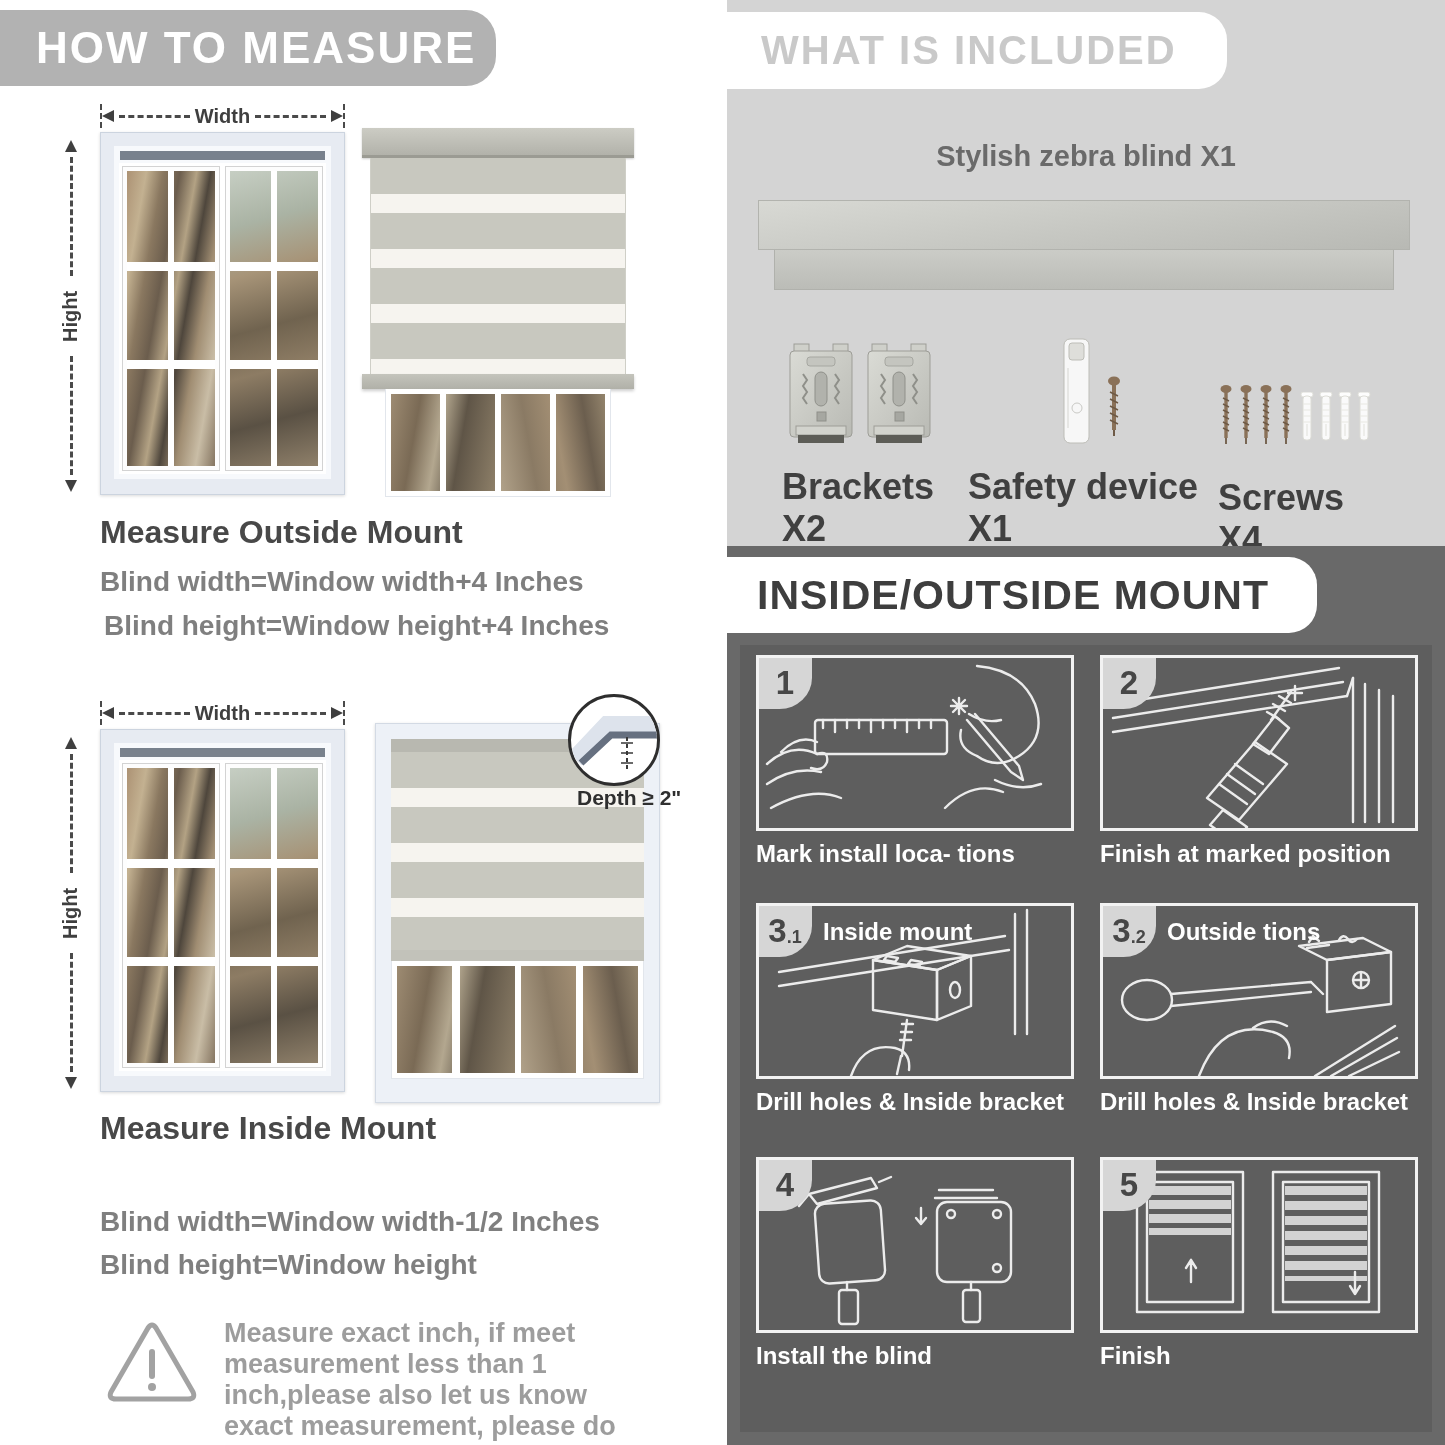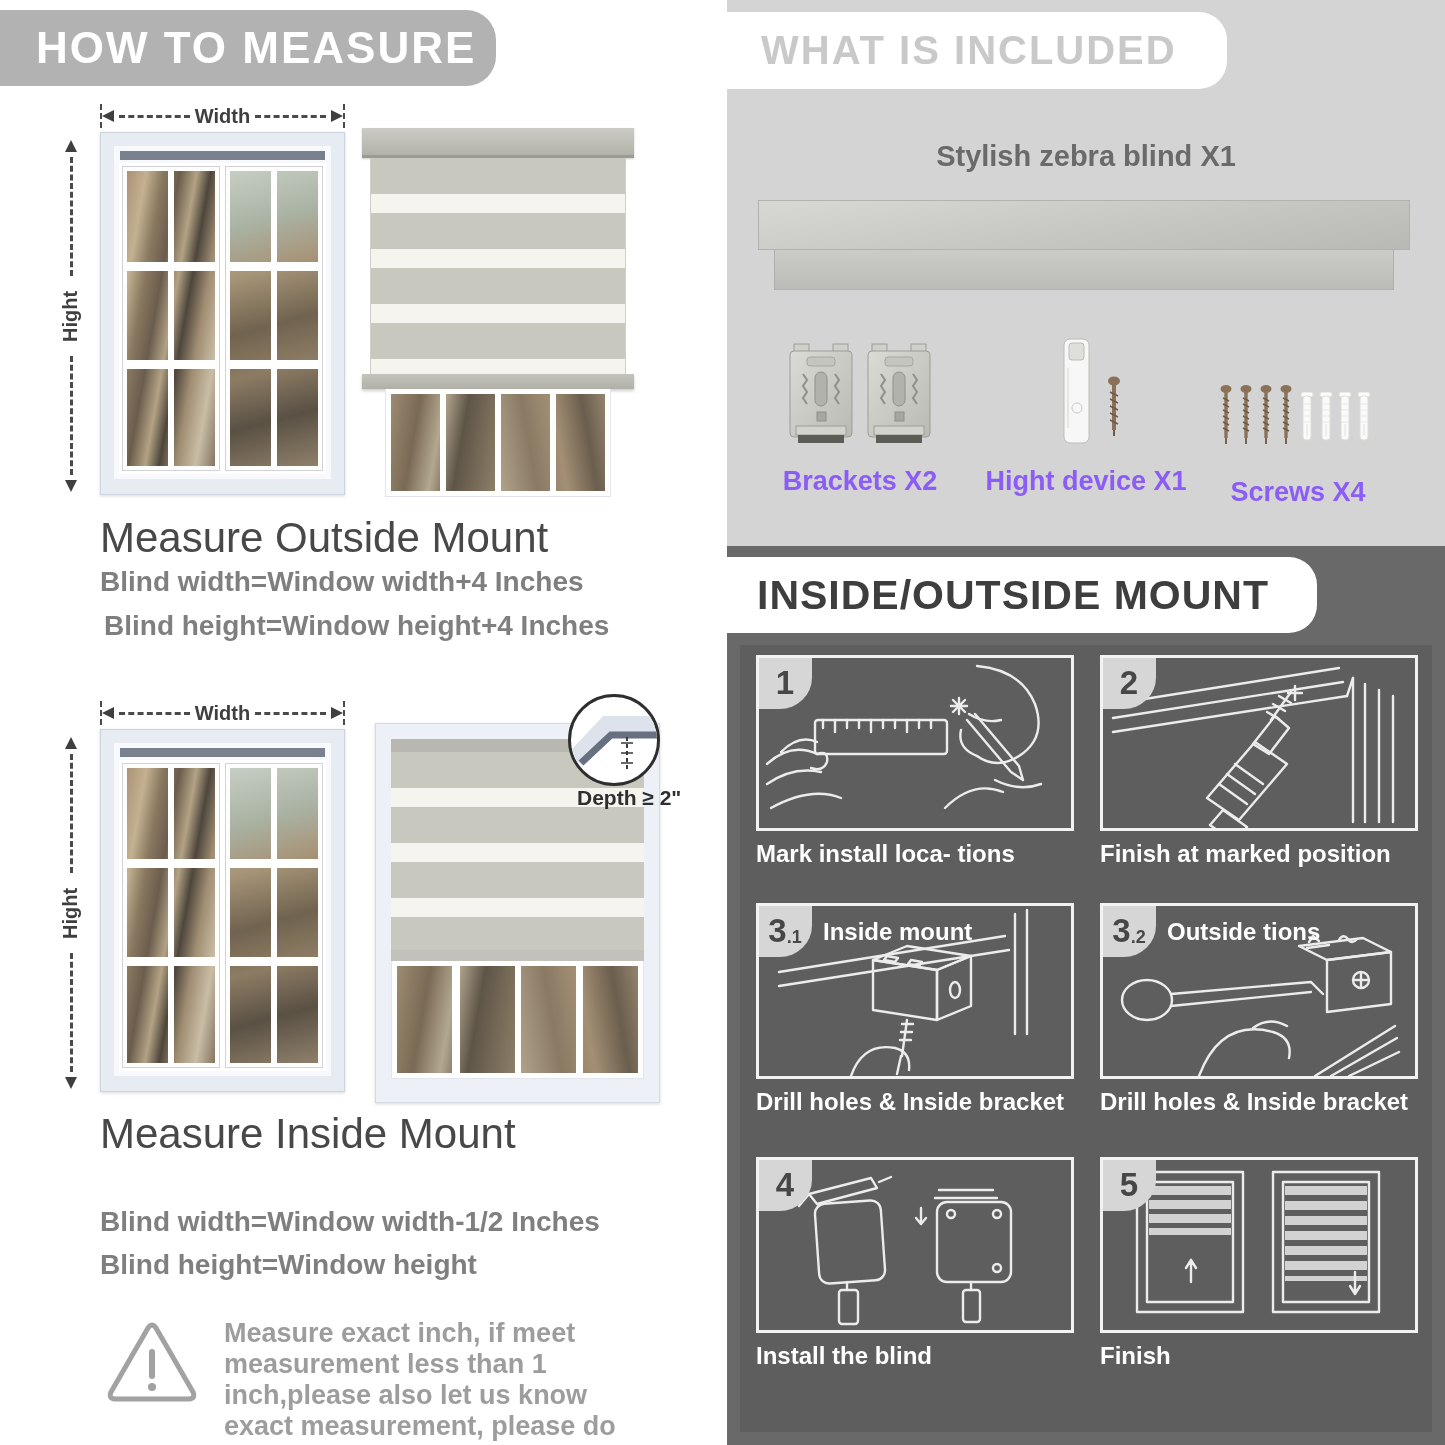--- a/index.html
+++ b/index.html
@@ -51,36 +51,36 @@
   .mpane.v2{background:
     linear-gradient(to right,rgba(0,0,0,0) 0 47%,#fff 47% 53%,rgba(0,0,0,0) 53%),
     linear-gradient(80deg,#b0a189 0%,#8a7a64 30%,#a38f74 55%,#6b5e4e 80%,#93846c 100%);}
 
   .blind2box{background:#edf1f7;border:1px solid #d3dae4;box-sizing:border-box;padding:15px;box-shadow:0 1px 3px rgba(0,0,0,.15);}
   .b2rail{height:13px;background:#b8b8b0;}
   .b2bottom{height:11px;background:#c2c2ba;}
 
   .magcircle{width:86px;height:86px;border-radius:50%;border:3px solid #2e2e2e;background:#fff;overflow:hidden;z-index:5;}
 
-  .mtitle{font-size:42px;font-weight:normal;color:#484848;}
+  .mtitle{font-size:32px;font-weight:bold;color:#484848;}
   .mline{font-size:28px;font-weight:bold;color:#7f7f7f;}
   .depthlbl{font-size:21px;font-weight:bold;color:#2f2f2f;}
 
   .warnrow{display:flex;gap:24px;align-items:flex-start;}
   .warntext{font-size:27px;font-weight:600;color:#9d9d9d;line-height:31px;width:430px;}
 
   
   .panel-light{left:727px;top:0;width:718px;height:546px;background:#d4d4d4;}
   .included-header{left:727px;top:12px;width:500px;height:77px;background:#ffffff;
     border-radius:0 28px 28px 0;display:flex;align-items:center;padding-left:34px;box-sizing:border-box;
     color:#c9c9c9;font-size:40px;font-weight:bold;letter-spacing:2px;}
   .stylish{left:727px;top:140px;width:718px;text-align:center;font-size:29px;font-weight:bold;color:#6a6a6a;}
   .railbar1{height:50px;background:linear-gradient(172deg,#d8d9d4 0%,#c6c7c2 55%,#b8b9b4 100%);border:1px solid #b2b3ae;box-sizing:border-box;}
   .railbar2{height:40px;margin:0 16px;background:linear-gradient(#cbccc7,#bbbcb7);border:1px solid #b0b1ac;border-top:none;box-sizing:border-box;}
-  .complabel{font-size:27px;font-weight:bold;color:#8b5cf6;text-align:center;}
+  .complabel{font-size:36px;font-weight:bold;color:#404040;text-align:left;}
 
   
   .panel-dark{left:727px;top:546px;width:718px;height:899px;background:#696969;}
   .mount-header{left:727px;top:557px;width:590px;height:76px;background:#ffffff;
     border-radius:0 28px 28px 0;display:flex;align-items:center;padding-left:30px;box-sizing:border-box;
     color:#3e3e3e;font-size:41px;font-weight:bold;letter-spacing:1px;}
   .steps-wrap{left:740px;top:645px;width:692px;height:787px;background:#5e5e5e;}
   .step{position:absolute;width:318px;}
   .sframe{position:relative;height:176px;border:3px solid #f2f2f2;box-sizing:border-box;overflow:hidden;}
   .sframe svg{position:absolute;inset:0;}
@@ -318,21 +318,21 @@
     </g>
     <g transform="translate(57,0)">
       <rect x="1" y="0" width="12" height="5" rx="2" fill="rgba(255,255,255,0.95)" stroke="#dcdcd6"></rect>
       <rect x="3" y="4" width="8" height="44" rx="3" fill="rgba(255,255,255,0.88)" stroke="#dcdcd6"></rect>
       <path d="M3,12 h8 M3,18 h8 M3,24 h8 M3,30 h8" stroke="#e8e8e2" stroke-width="1.2"></path>
         <path d="M7,32 v12" stroke="#e0e0da" stroke-width="1"></path>
     </g>
   </svg>
 
   <div class="abs complabel" style="left:782px;top:466px;width:156px;">Brackets X2</div>
-  <div class="abs complabel" style="left:968px;top:466px;width:236px;">Hight device X1</div>
+  <div class="abs complabel" style="left:968px;top:466px;width:236px;">Safety device X1</div>
   <div class="abs complabel" style="left:1218px;top:466px;width:160px;margin-top:11px;">Screws X4</div>
 
   <div class="abs panel-dark"></div>
   <div class="abs mount-header">
     <span>INSIDE/OUTSIDE MOUNT</span>
   </div>
 
   <div class="abs steps-wrap">
 
     <div class="step" style="left:16px;top:10px;">

